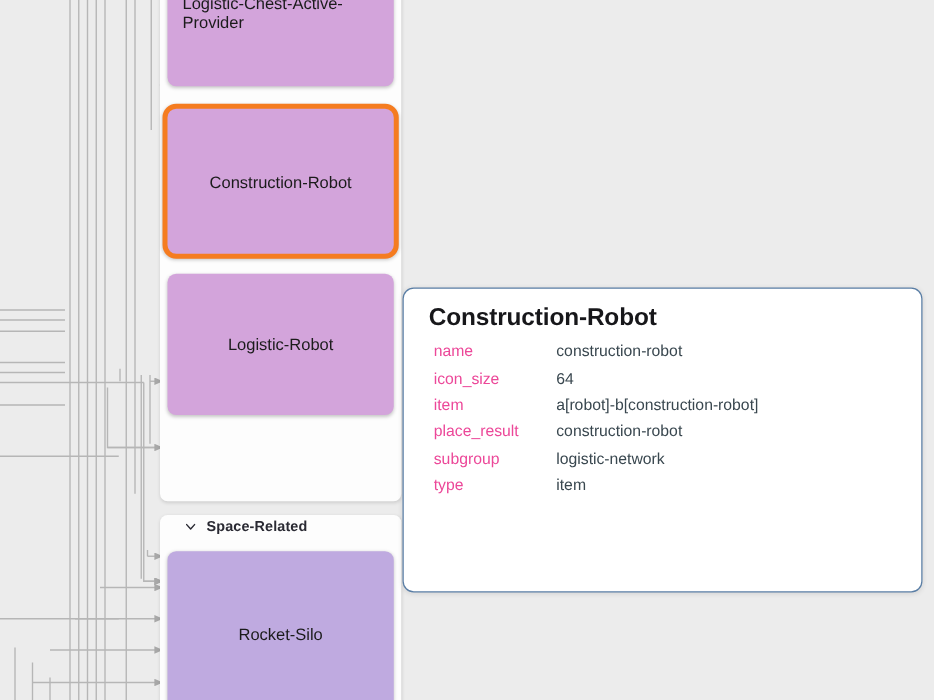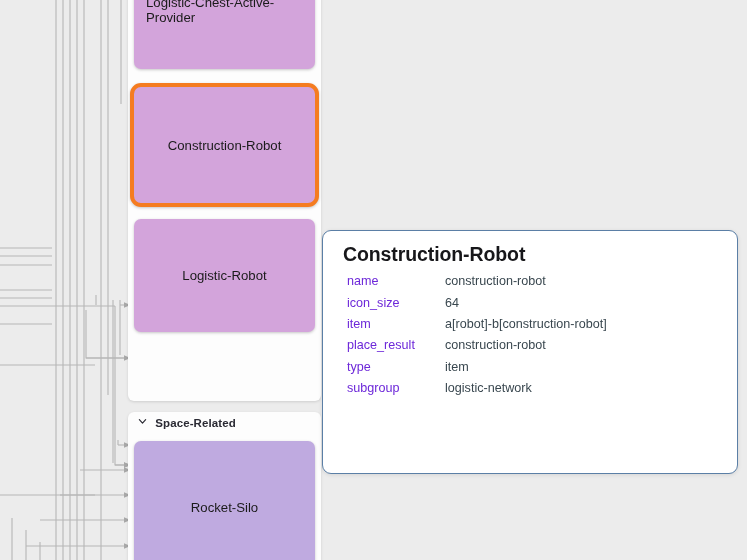--- a/index.html
+++ b/index.html
@@ -48,21 +48,21 @@
     background: #fdfdfd;
     border-radius: 6px;
     box-shadow: 0 1px 3px rgba(0,0,0,0.13);
   }
   #group-panel-main  { top: -58px;  height: 459px; }
   #group-panel-space { top: 412px;  height: 190px; }
 
   .group-header {
     position: relative;
     height: 22px;
-    padding: 4px 0 0 10px;
+    padding: 4px 0 0 20px;
     font-size: 11.5px;
     font-weight: bold;
     color: #2a2a33;
     letter-spacing: 0.1px;
     white-space: nowrap;
     box-sizing: border-box;
   }
   .group-header .chevron-down-icon {
     display: inline-block;
     width: 9px;
@@ -140,21 +140,21 @@
     width: 100%;
   }
   #detail-card td {
     font-size: 12.6px;
     line-height: 15px;
     padding: 3.2px 0;
     vertical-align: top;
     white-space: nowrap;
   }
   #detail-card td.prop-key {
-    color: #6d28d9;
+    color: #ec4899;
     width: 98px;
     padding-left: 4px;
     margin-top: 12px;
   }
   #detail-card td.prop-val {
     color: #39474f;
   }
 </style>
 </head>
 <body>
@@ -316,24 +316,24 @@
         </tr>
         <tr>
           <td class="prop-key">item</td>
           <td class="prop-val">a[robot]-b[construction-robot]</td>
         </tr>
         <tr>
           <td class="prop-key">place_result</td>
           <td class="prop-val">construction-robot</td>
         </tr>
         <tr>
+          <td class="prop-key">subgroup</td>
+          <td class="prop-val">logistic-network</td>
+        </tr>
+        <tr>
           <td class="prop-key">type</td>
           <td class="prop-val">item</td>
-        </tr>
-        <tr>
-          <td class="prop-key">subgroup</td>
-          <td class="prop-val">logistic-network</td>
         </tr>
       </tbody>
     </table>
   </div>
 
 </div>
 
 </body></html>

